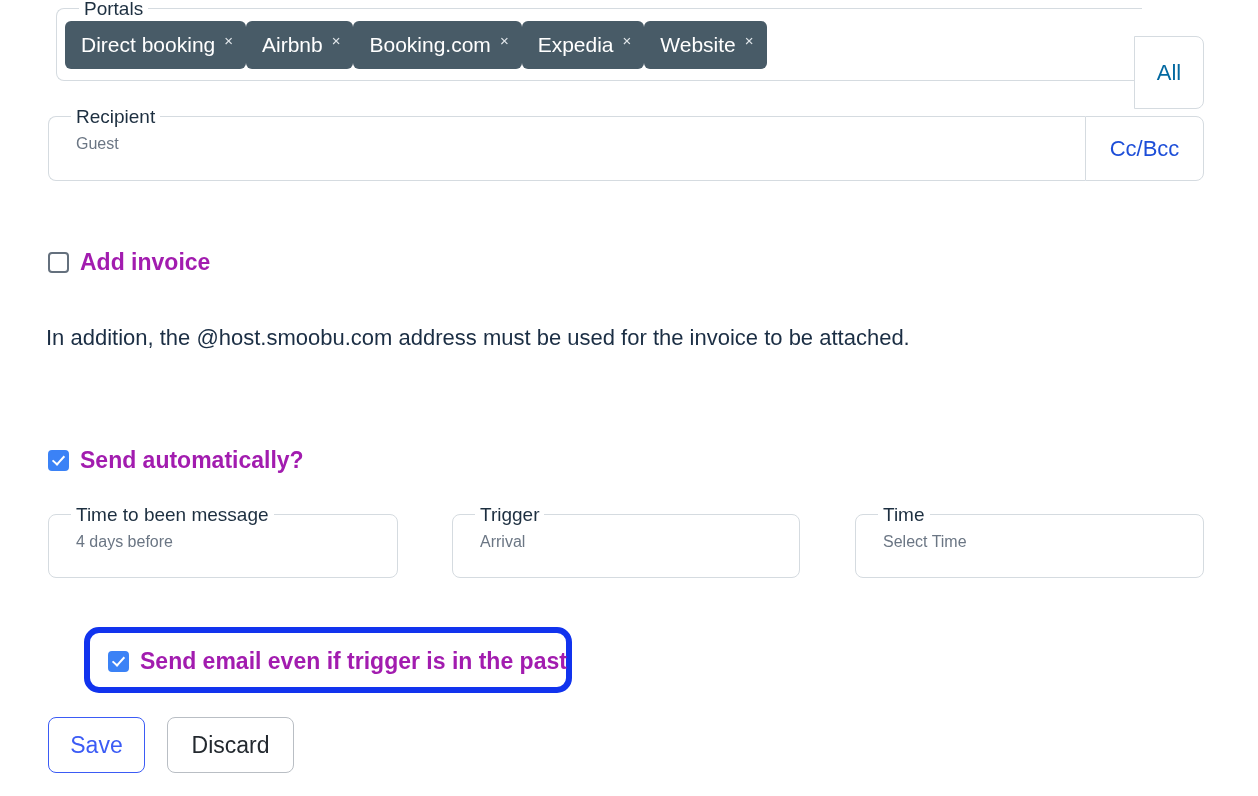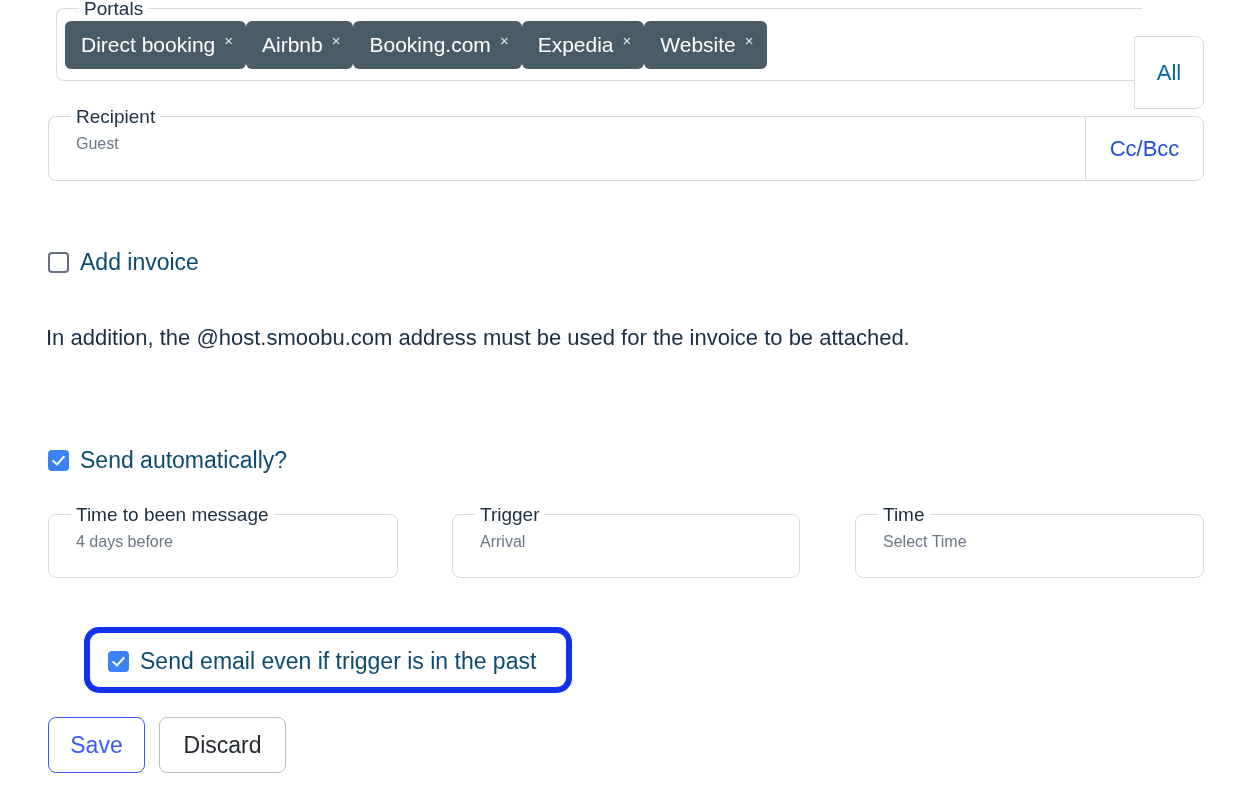--- a/index.html
+++ b/index.html
@@ -137,21 +137,22 @@
   
   .check-row {
     position: absolute;
     display: flex;
     align-items: center;
     gap: 11px;
     white-space: nowrap;
   }
   .check-row .cb-label {
     font-size: 23px;
-    color: #0c4a6e;
+    color: #a21caf;
+    font-weight: bold;
   }
 
   .cb {
     width: 21px;
     height: 21px;
     box-sizing: border-box;
     border-radius: 4px;
     flex: 0 0 auto;
     cursor: pointer;
     position: relative;
@@ -231,21 +232,21 @@
     cursor: pointer;
   }
   #save-button {
     left: 48px;
     top: 717px;
     width: 97px;
     border: 1.6px solid #3b5bf5;
     color: #3b5bf5;
   }
   #discard-button {
-    left: 159px;
+    left: 167px;
     top: 717px;
     width: 127px;
     border: 1.6px solid #b9bec4;
     color: #23292f;
   }
 </style>
 </head>
 <body>
 
 <div class="field" id="portals-field">

